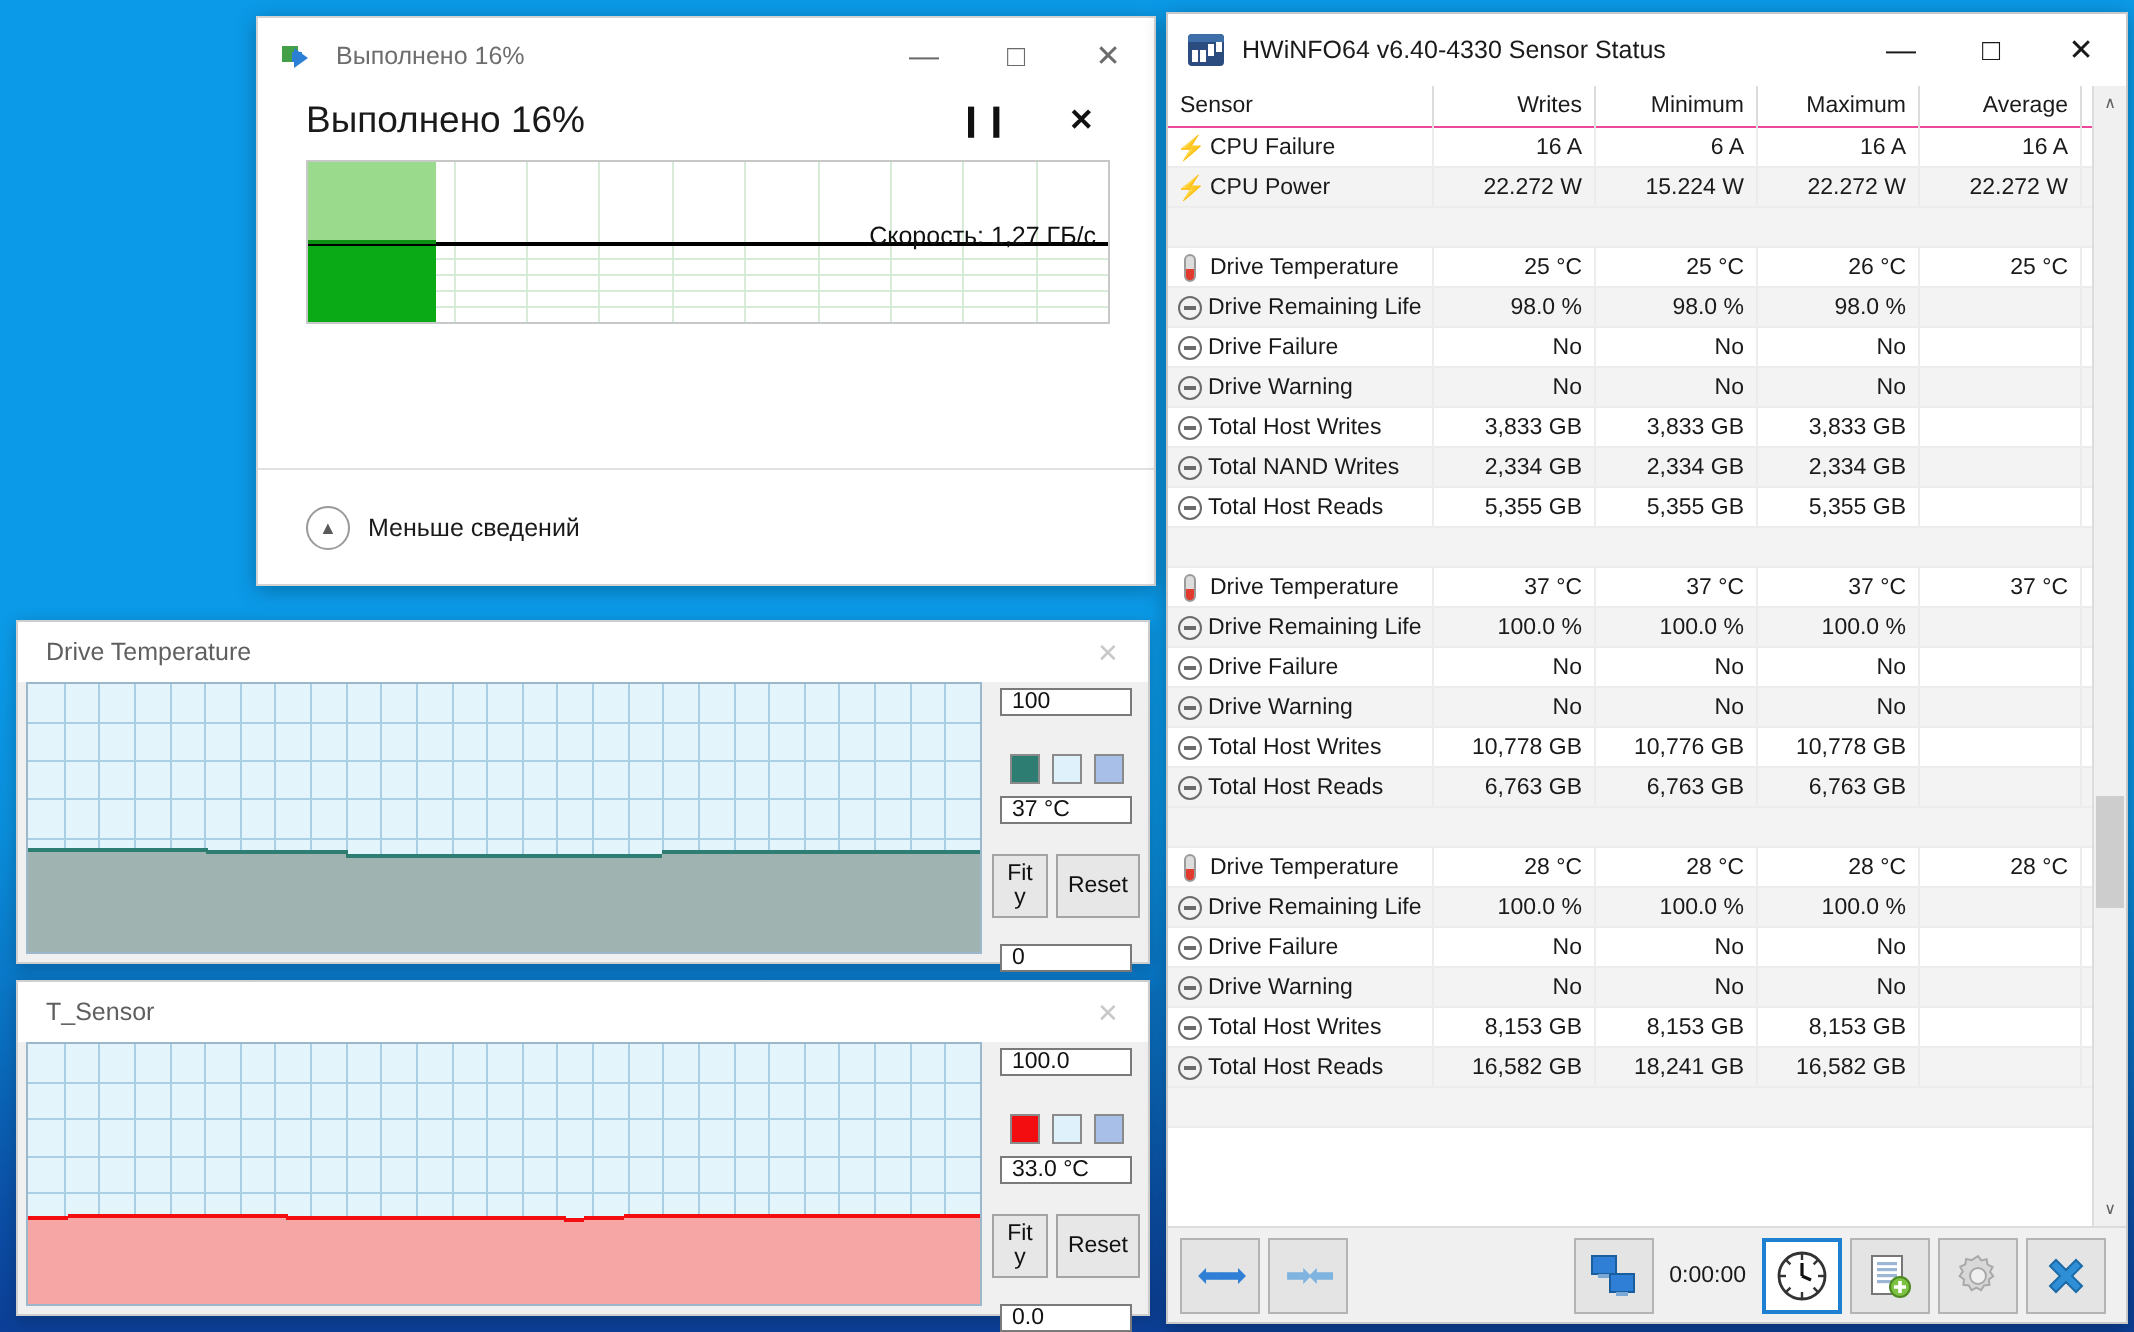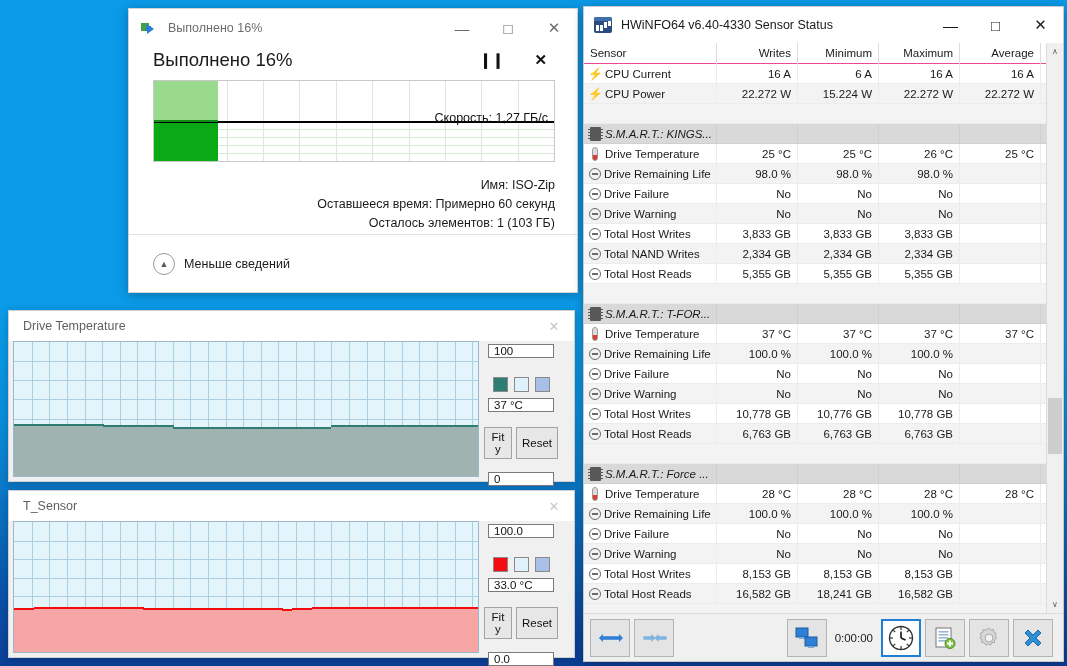--- a/index.html
+++ b/index.html
@@ -106,21 +106,21 @@
   .gw-titlebar {
     height:30px; background:#fff; display:flex; align-items:center;
     padding-left:14px;
   }
   .gw-title { font-size:12.5px; color:#5f5f5f; }
   .gw-close {
     margin-left:auto; width:40px; height:30px; display:flex;
     align-items:center; justify-content:center;
     color:#c8c8c8; font-size:13px;
   }
-  .gw-main { display:flex; height: calc(100% - 30px); padding:0 16px 4px 4px;justify-content:flex-end; }
+  .gw-main { display:flex; height: calc(100% - 30px); padding:0 4px 4px 4px;justify-content:flex-end; }
   .gw-plot {
     flex:1; position:relative; background:#e3f4fb;
     border:1px solid #9bb7c9; overflow:hidden;
   }
   .gw-plot .gv { position:absolute; top:0; bottom:0; width:1px; background:#a8cfe4; }
   .gw-plot .gh { position:absolute; left:0; right:0; height:1px; background:#a8cfe4; }
   .gw-area { position:absolute; left:0; right:0; bottom:0; }
   .gw-area.teal { background:#9fb3b1; }
   .gw-area.red { background:#f6a6a4; }
   .gw-line { position:absolute; left:0; right:0; height:2px; }
@@ -299,34 +299,20 @@
           <div class="cg-hline" style="top: 80%;"></div>
           <div class="cg-hline" style="top: 90%;"></div>
         </div>
       <div class="cg-fill-top" style="width: 16%;"></div>
       <div class="cg-fill-bot" style="width: 16%;"></div>
       <div class="cg-mid"></div>
       <div class="cg-mid-seg" style="width: 16%;"></div>
       <div id="copy-speed">Скорость: 1,27 ГБ/с</div>
     </div>
 
-    <div class="copy-info">
-      <div>
-        <span class="lbl">Имя:</span>
-        <span>ISO-Zip</span>
-      </div>
-      <div>
-        <span class="lbl">Оставшееся время:</span>
-        <span>Примерно 60 секунд</span>
-      </div>
-      <div>
-        <span class="lbl">Осталось элементов:</span>
-        <span>1 (103 ГБ)</span>
-      </div>
-    </div>
   </div>
 
   <div id="copy-footer">
     <span class="chev-circle">▲</span>
     <span id="copy-less">Меньше сведений</span>
   </div>
 </div>
 
 <div class="graph-win" id="win-drivetemp">
   <div class="gw-titlebar">
@@ -651,48 +637,38 @@
           <div class="hc col-sensor">Sensor</div>
           <div class="hc col-num">Writes</div>
           <div class="hc col-num">Minimum</div>
           <div class="hc col-num">Maximum</div>
           <div class="hc col-num">Average</div>
         </div>
       <div class="hw-rows" id="hw-rows">
           <div class="hw-row">
             <div class="c col-sensor sensor-cell">
               <span class="ricon ic-bolt">⚡</span>
-              <span>CPU Current</span>
+              <span>CPU Failure</span>
             </div>
             <div class="c col-num">16 A</div>
             <div class="c col-num">6 A</div>
             <div class="c col-num">16 A</div>
             <div class="c col-num">16 A</div>
           </div>
           <div class="hw-row alt">
             <div class="c col-sensor sensor-cell">
               <span class="ricon ic-bolt">⚡</span>
               <span>CPU Power</span>
             </div>
             <div class="c col-num">22.272 W</div>
             <div class="c col-num">15.224 W</div>
             <div class="c col-num">22.272 W</div>
             <div class="c col-num">22.272 W</div>
           </div>
           <div class="hw-row spacer"></div>
-          <div class="hw-row group">
-            <div class="c col-sensor sensor-cell">
-              <span class="ic-chip"></span>
-              <span>S.M.A.R.T.: KINGS...</span>
-            </div>
-            <div class="c col-num"></div>
-            <div class="c col-num"></div>
-            <div class="c col-num"></div>
-            <div class="c col-num"></div>
-          </div>
           <div class="hw-row">
             <div class="c col-sensor sensor-cell">
               <span class="ic-thermo"></span>
               <span>Drive Temperature</span>
             </div>
             <div class="c col-num">25 °C</div>
             <div class="c col-num">25 °C</div>
             <div class="c col-num">26 °C</div>
             <div class="c col-num">25 °C</div>
           </div>
@@ -750,30 +726,20 @@
             <div class="c col-sensor sensor-cell">
               <span class="ic-circle"></span>
               <span>Total Host Reads</span>
             </div>
             <div class="c col-num">5,355 GB</div>
             <div class="c col-num">5,355 GB</div>
             <div class="c col-num">5,355 GB</div>
             <div class="c col-num"></div>
           </div>
           <div class="hw-row spacer"></div>
-          <div class="hw-row group">
-            <div class="c col-sensor sensor-cell">
-              <span class="ic-chip"></span>
-              <span>S.M.A.R.T.: T-FOR...</span>
-            </div>
-            <div class="c col-num"></div>
-            <div class="c col-num"></div>
-            <div class="c col-num"></div>
-            <div class="c col-num"></div>
-          </div>
           <div class="hw-row">
             <div class="c col-sensor sensor-cell">
               <span class="ic-thermo"></span>
               <span>Drive Temperature</span>
             </div>
             <div class="c col-num">37 °C</div>
             <div class="c col-num">37 °C</div>
             <div class="c col-num">37 °C</div>
             <div class="c col-num">37 °C</div>
           </div>
@@ -821,30 +787,20 @@
             <div class="c col-sensor sensor-cell">
               <span class="ic-circle"></span>
               <span>Total Host Reads</span>
             </div>
             <div class="c col-num">6,763 GB</div>
             <div class="c col-num">6,763 GB</div>
             <div class="c col-num">6,763 GB</div>
             <div class="c col-num"></div>
           </div>
           <div class="hw-row spacer"></div>
-          <div class="hw-row group">
-            <div class="c col-sensor sensor-cell">
-              <span class="ic-chip"></span>
-              <span>S.M.A.R.T.: Force ...</span>
-            </div>
-            <div class="c col-num"></div>
-            <div class="c col-num"></div>
-            <div class="c col-num"></div>
-            <div class="c col-num"></div>
-          </div>
           <div class="hw-row">
             <div class="c col-sensor sensor-cell">
               <span class="ic-thermo"></span>
               <span>Drive Temperature</span>
             </div>
             <div class="c col-num">28 °C</div>
             <div class="c col-num">28 °C</div>
             <div class="c col-num">28 °C</div>
             <div class="c col-num">28 °C</div>
           </div>

